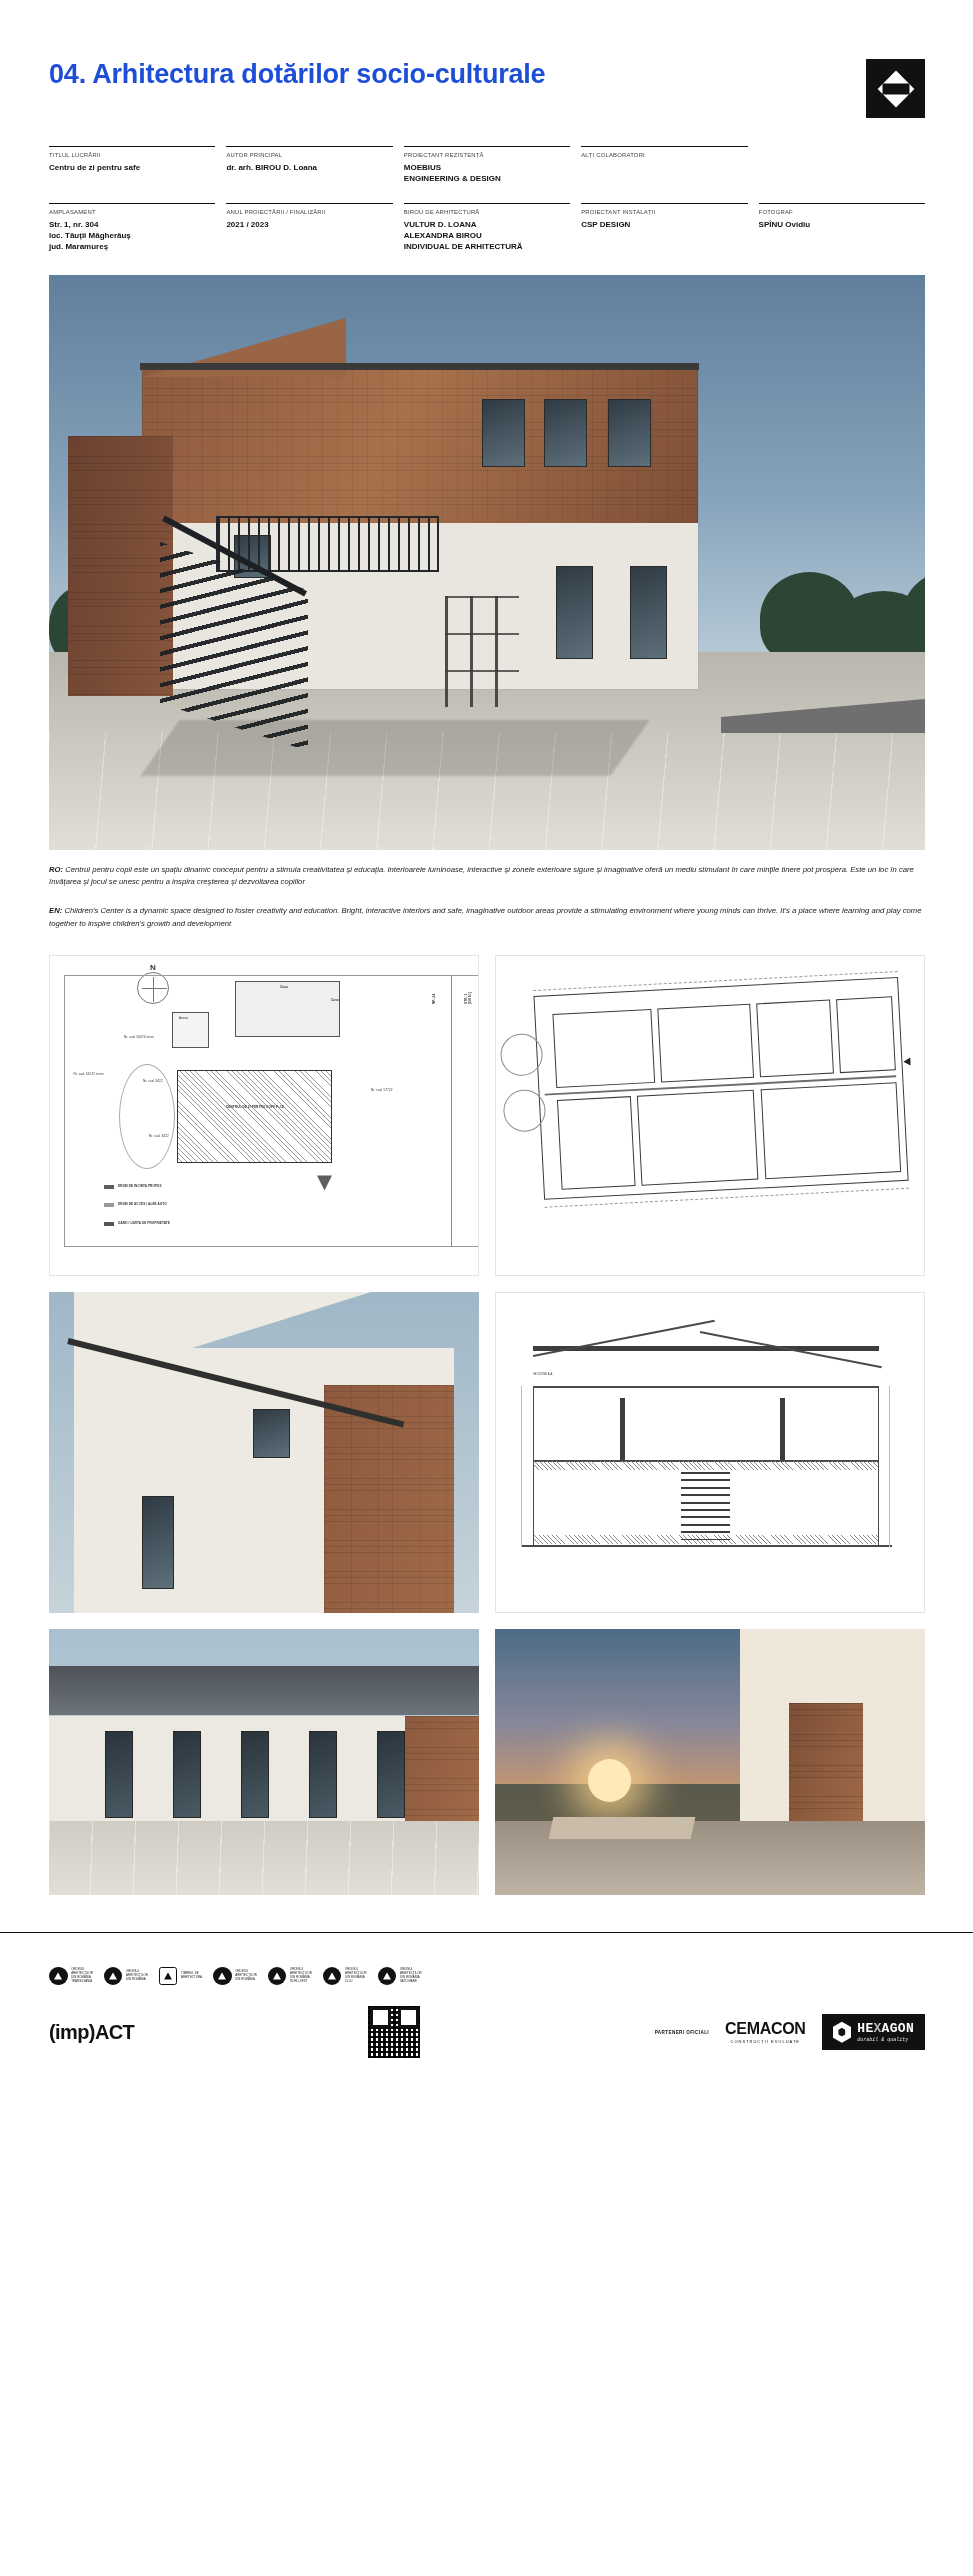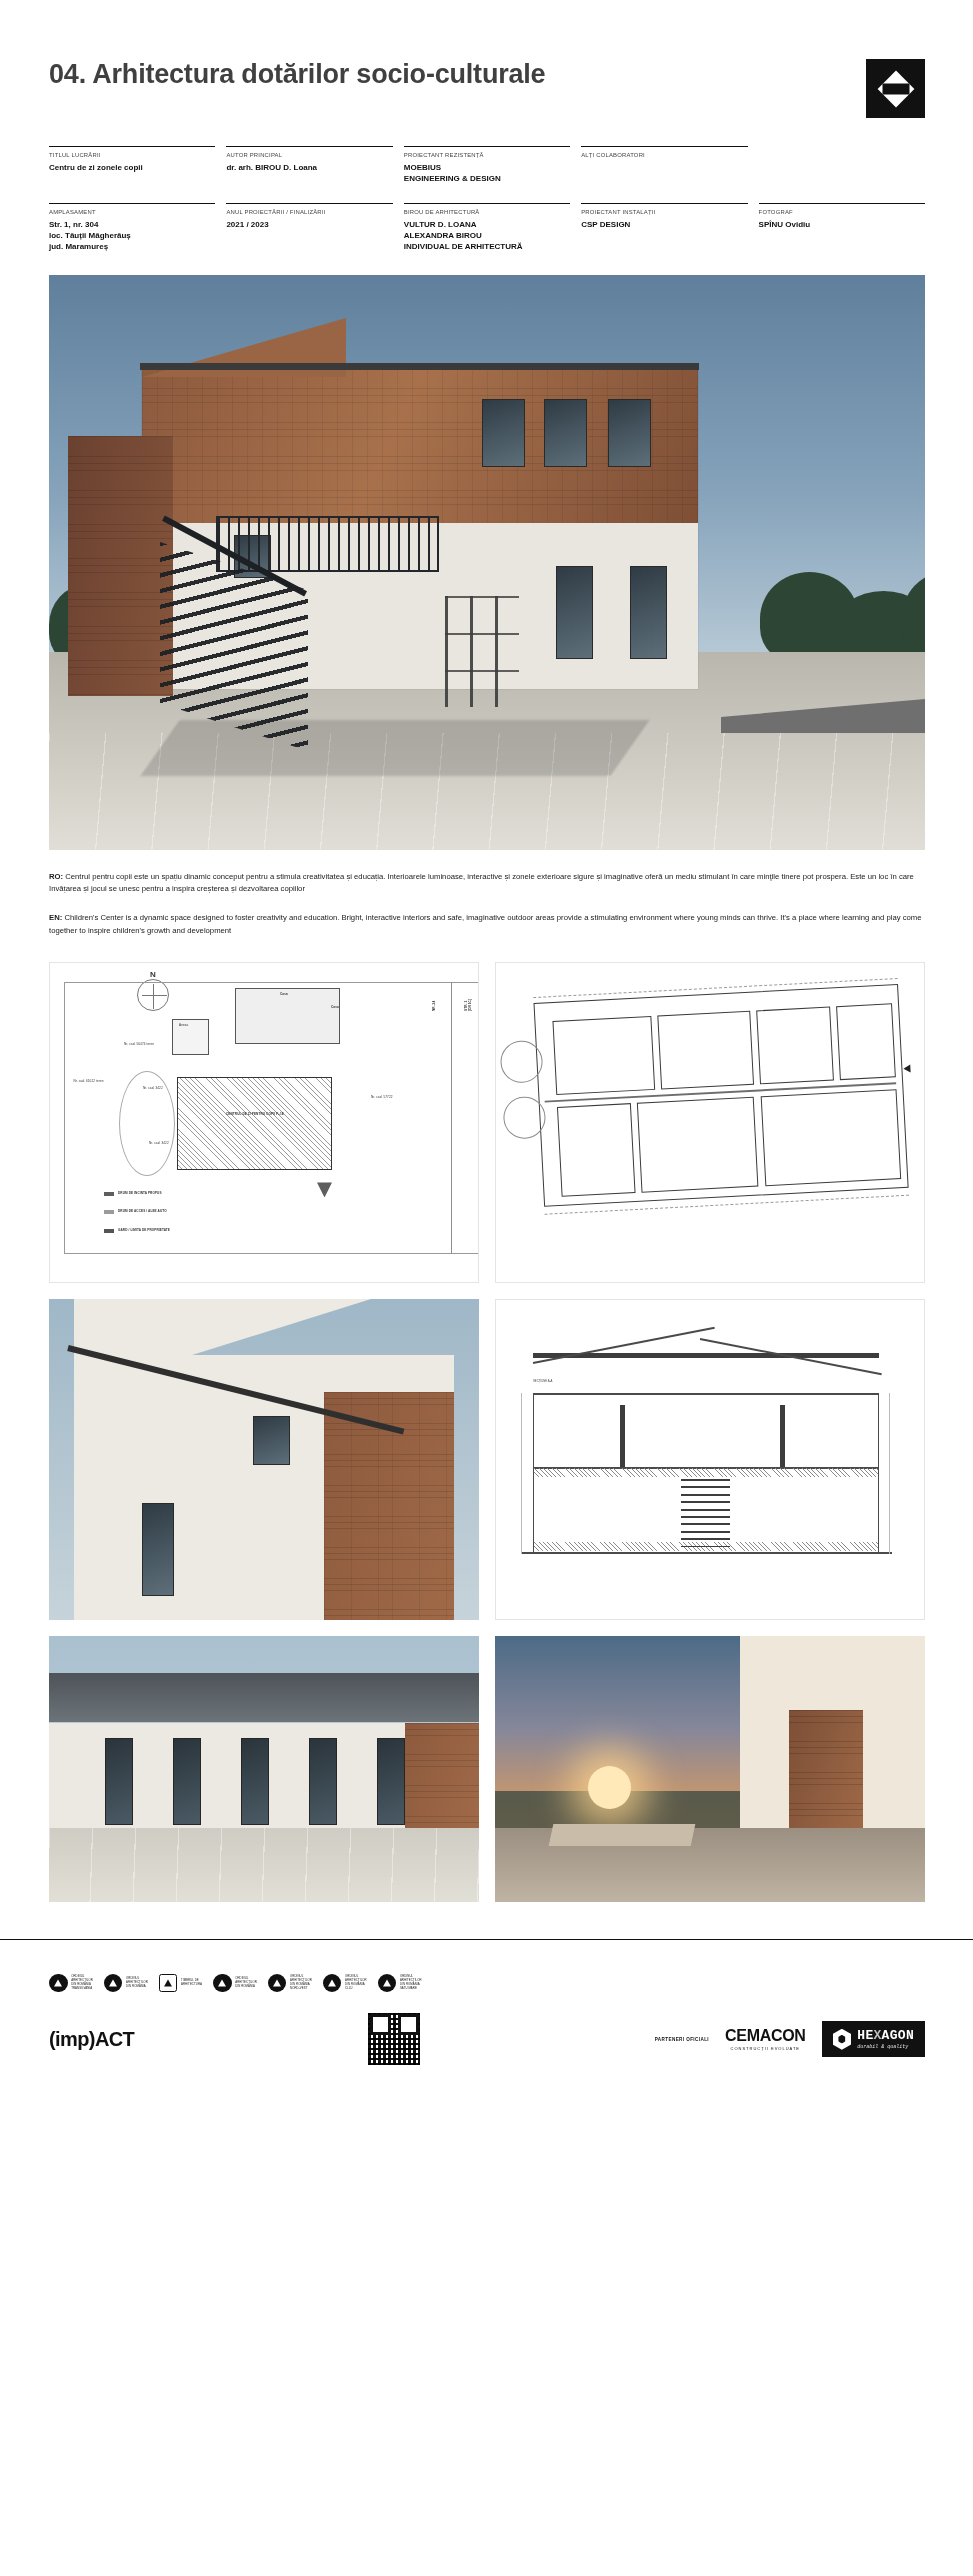--- a/index.html
+++ b/index.html
@@ -23,21 +23,21 @@
   .header {
     display: flex;
     align-items: flex-start;
     justify-content: space-between;
   }
   .title-block {
     font-size: 27px;
     font-weight: bold;
     line-height: 1.18;
     letter-spacing: -0.2px;
-    color: #404040;
+    color: #1d4ed8;
     max-width: 556px;
   }
   .logo-mark {
     width: 59px;
     height: 59px;
     background: #111;
     position: relative;
     flex: 0 0 auto;
   }
   .logo-mark .diamond {
@@ -174,21 +174,21 @@
       repeating-linear-gradient(to bottom, rgba(60,60,60,.8) 0 2.5px, transparent 2.5px 37px);
   }
   .shadow-l {
     position: absolute; left: 111px; bottom: 74px; width: 470px; height: 56px;
     background: rgba(60,60,60,.22);
     transform: skewX(-35deg);
     filter: blur(1.2px);
   }
 
   
-  .desc { margin-top: 21px; }
+  .desc { margin-top: 14px; font-style: italic; }
   .desc p {
     font-size: 7.7px;
     line-height: 1.65;
     color: #1a1a1a;
   }
   .desc p + p { margin-top: 16px; }
   .desc .lang { font-weight: bold; }
 
   
   .grid {
@@ -490,21 +490,21 @@
 dotărilor socio-culturale</div>
       <div class="logo-mark">
         <span class="diamond"></span>
         <span class="notch"></span>
       </div>
     </div>
 
     <div class="credits">
       <div class="cred-col">
         <div class="cred-label">TITLUL LUCRĂRII</div>
-        <div class="cred-value">Centru de zi zonele copii</div>
+        <div class="cred-value">Centru de zi pentru safe</div>
       </div>
       <div class="cred-col">
         <div class="cred-label">AUTOR PRINCIPAL</div>
         <div class="cred-value">dr. arh. BIROU D. Loana</div>
       </div>
       <div class="cred-col">
         <div class="cred-label">PROIECTANT REZISTENȚĂ</div>
         <div class="cred-value">MOEBIUS
 ENGINEERING &amp; DESIGN</div>
       </div>

